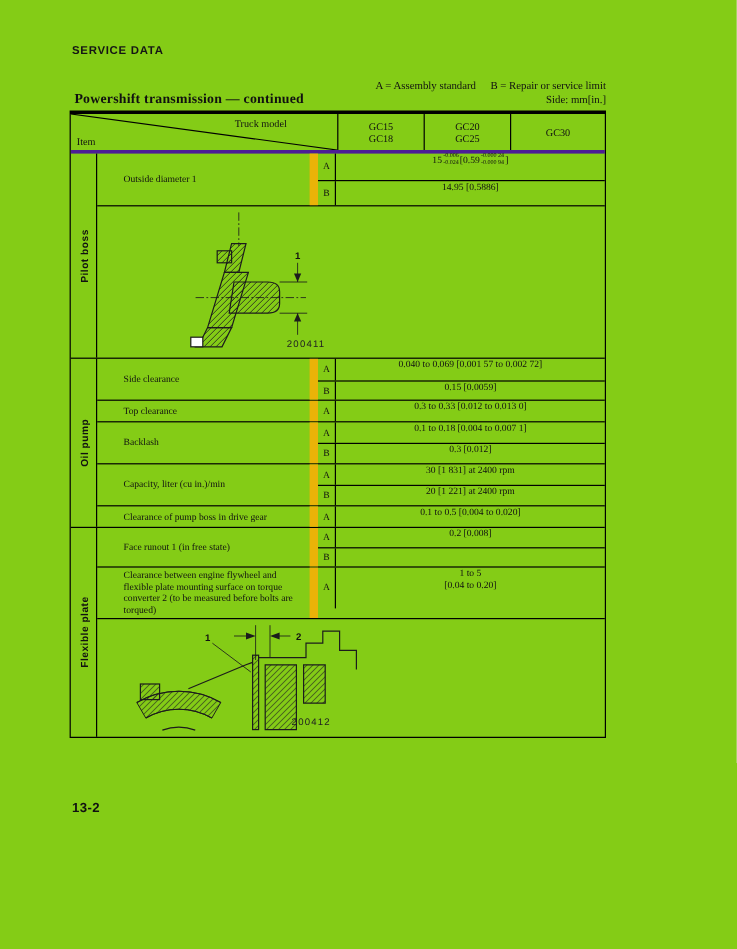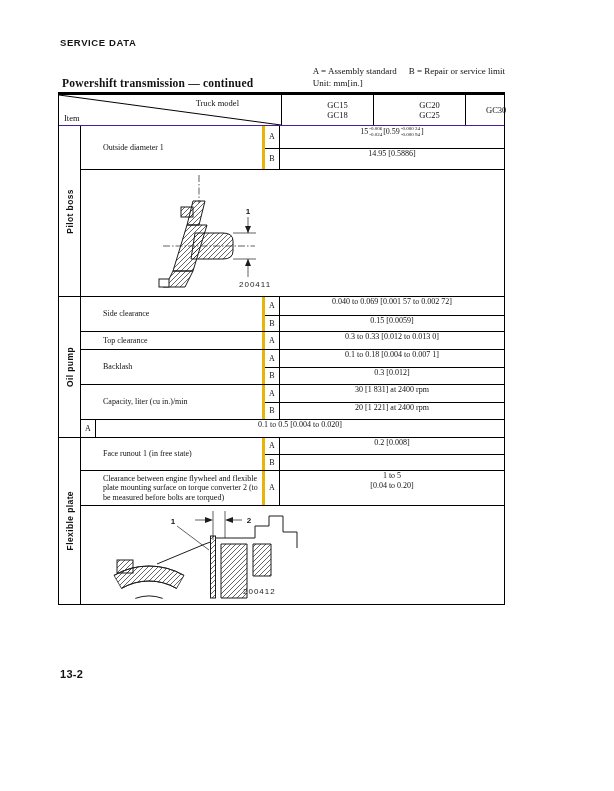--- a/index.html
+++ b/index.html
@@ -1,43 +1,43 @@
 <!DOCTYPE html>
 <html><head>
 <meta charset="utf-8">
 <style>
   html,body{margin:0;padding:0;background:#e8e8e8;}
   .sheet{
-    position:relative;width:614px;height:791px;background:#ffffff;
+    position:relative;width:614px;height:791px;background:#84cc16;
     font-family:"Liberation Serif",serif;color:#111;overflow:hidden;
   }
   .svc{
     position:absolute;left:60px;top:37px;
     font:bold 9.5px "Liberation Sans",sans-serif;letter-spacing:.6px;color:#151515;
   }
-  .legend-block{position:absolute;right:109px;top:66px;text-align:left;}
+  .legend-block{position:absolute;right:109px;top:66px;text-align:right;}
   .legend-line{font-size:9px;white-space:nowrap;}
   .legend-line span + span{margin-left:12px;}
   .unit-line{font-size:9px;margin-top:2px;}
   .doc-title{
     position:absolute;left:62px;top:77px;
     font:bold 11.5px "Liberation Serif",serif;letter-spacing:.2px;text-align:center;
   }
   .page-number{
     position:absolute;left:60px;top:668px;
     font:bold 11px "Liberation Sans",sans-serif;letter-spacing:.3px;
   }
 
   
   .spec-table{
     position:absolute;left:58px;top:92px;width:447px;box-sizing:border-box;
     border:1.5px solid #000;border-top:3px solid #000;
     font-size:8px;line-height:1.2;
   }
-  .hdr-row{display:flex;height:30px;border-bottom:1px solid #4c1d95;gap:20px;}
+  .hdr-row{display:flex;height:30px;border-bottom:3px solid #4c1d95;}
   .corner{width:223px;position:relative;border-right:1px solid #000;box-sizing:border-box;flex:none;}
   .corner svg{position:absolute;inset:0;width:100%;height:100%;}
   .corner-top{position:absolute;top:3px;right:42px;font-size:8.5px;}
   .corner-bottom{position:absolute;bottom:2px;left:5px;font-size:8.5px;}
   .model-cell{
     flex:none;display:flex;flex-direction:column;align-items:center;justify-content:center;
     font-size:8.5px;border-right:1px solid #000;box-sizing:border-box;
   }
   .model-cell:last-child{border-right:none;flex:1;}
 
@@ -48,21 +48,21 @@
     display:flex;align-items:center;justify-content:center;
   }
   .sec-label span{
     writing-mode:vertical-rl;transform:rotate(180deg);
     font:bold 8.5px "Liberation Sans",sans-serif;letter-spacing:.4px;white-space:nowrap;
   }
   .sec-body{flex:1;display:flex;flex-direction:column;min-width:0;}
   .item-row{display:flex;align-items:stretch;}
   .item-row:not(:last-child){border-bottom:1px solid #000;}
   .item-cell{
-    width:184px;flex:none;border-right:3px solid #eab308;box-sizing:border-box;
+    width:184px;flex:none;border-right:7px solid #eab308;box-sizing:border-box;
     padding:2px 3px 2px 22px;display:flex;align-items:center;
   }
   .entries{flex:1;display:flex;flex-direction:column;min-width:0;}
   .entry{display:flex;align-items:stretch;box-sizing:border-box;}
   .entry + .entry{border-top:1px solid #000;}
   .grade-cell{
     width:15px;flex:none;border-right:1px solid #000;box-sizing:border-box;
     display:flex;align-items:center;justify-content:center;
   }
   .value-cell{
@@ -87,21 +87,21 @@
 <body>
 
 <div class="sheet">
 
   <div class="svc">SERVICE DATA</div>
 
   <div class="legend-block">
     <div class="legend-line">
       <span>A = Assembly standard</span><span>B = Repair or service limit</span>
     </div>
-    <div class="unit-line">Unit: mm[in.]</div>
+    <div class="unit-line">Side: mm[in.]</div>
   </div>
 
   <div class="doc-title">Powershift transmission — continued</div>
 
   <div class="spec-table">
 
     <div class="hdr-row">
       <div class="corner">
         <svg viewBox="0 0 223 30" preserveAspectRatio="none">
             <line x1="0" y1="0" x2="223" y2="30" stroke="#000" stroke-width="1"></line>
@@ -237,20 +237,21 @@
               <div class="grade-cell">A</div>
               <div class="value-cell">30 [1 831] at 2400 rpm</div>
             </div>
             <div class="entry" style="height:17px">
               <div class="grade-cell">B</div>
               <div class="value-cell">20 [1 221] at 2400 rpm</div>
             </div>
           </div>
         </div>
         <div class="item-row">
+          <div class="item-cell">Clearance of pump boss in drive gear</div>
           <div class="entries">
             <div class="entry" style="height:17px">
               <div class="grade-cell">A</div>
               <div class="value-cell">0.1 to 0.5 [0.004 to 0.020]</div>
             </div>
           </div>
         </div>
       </div>
     </div>
 

